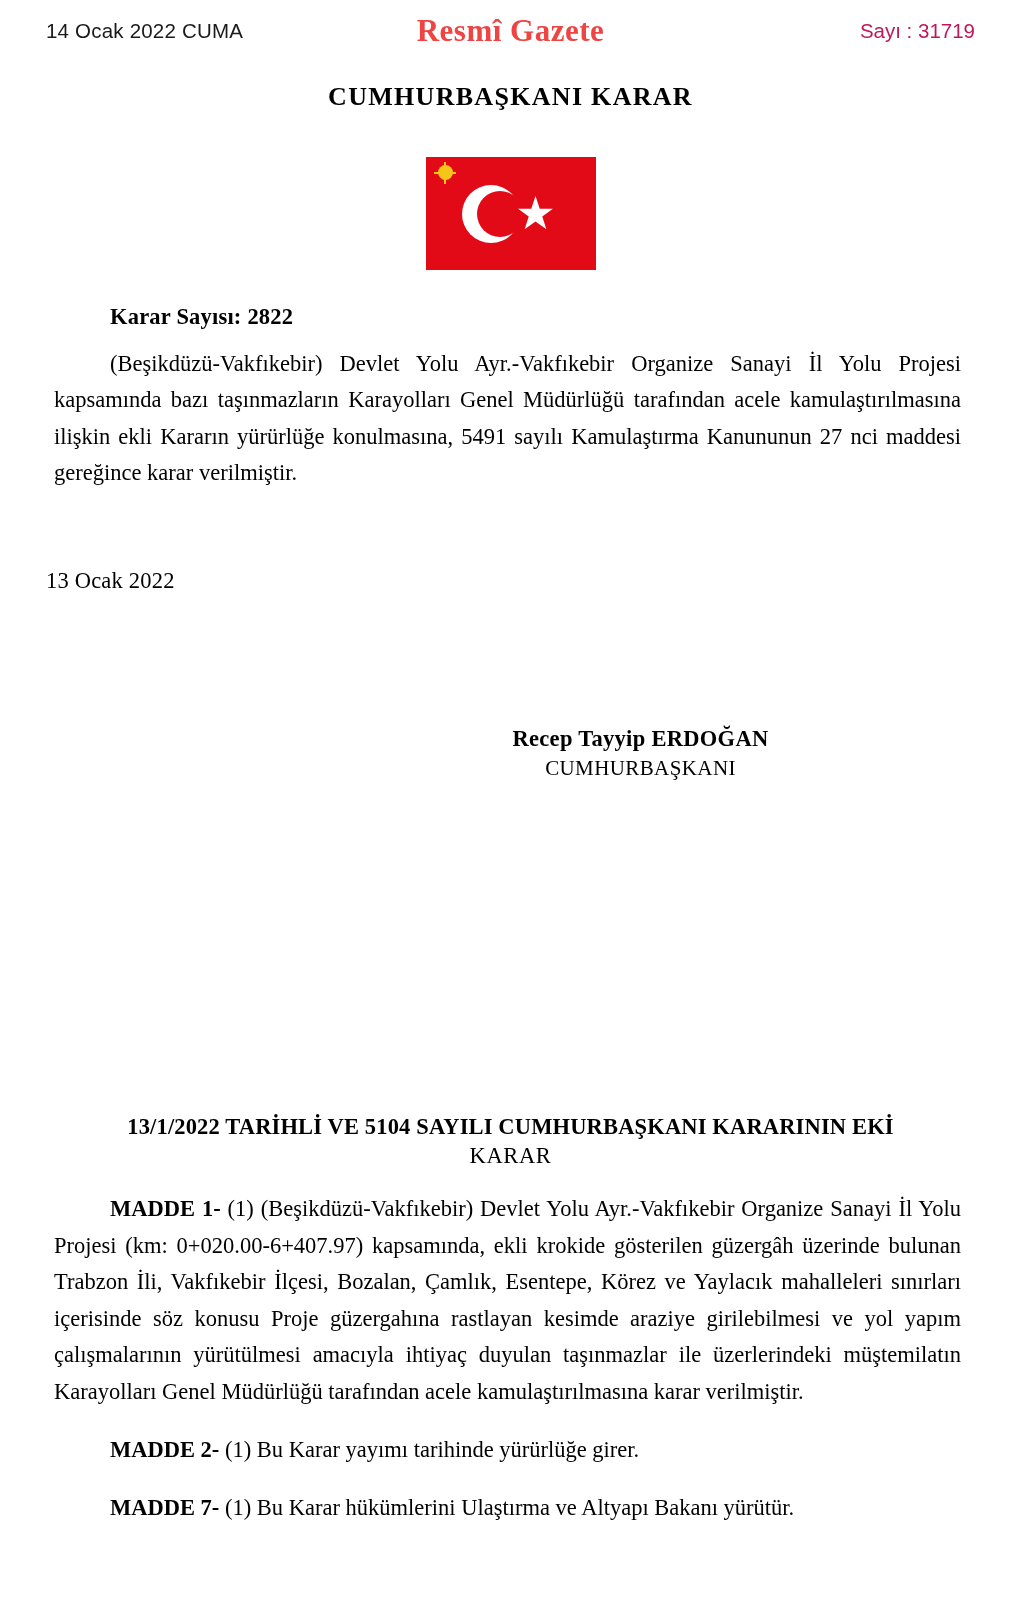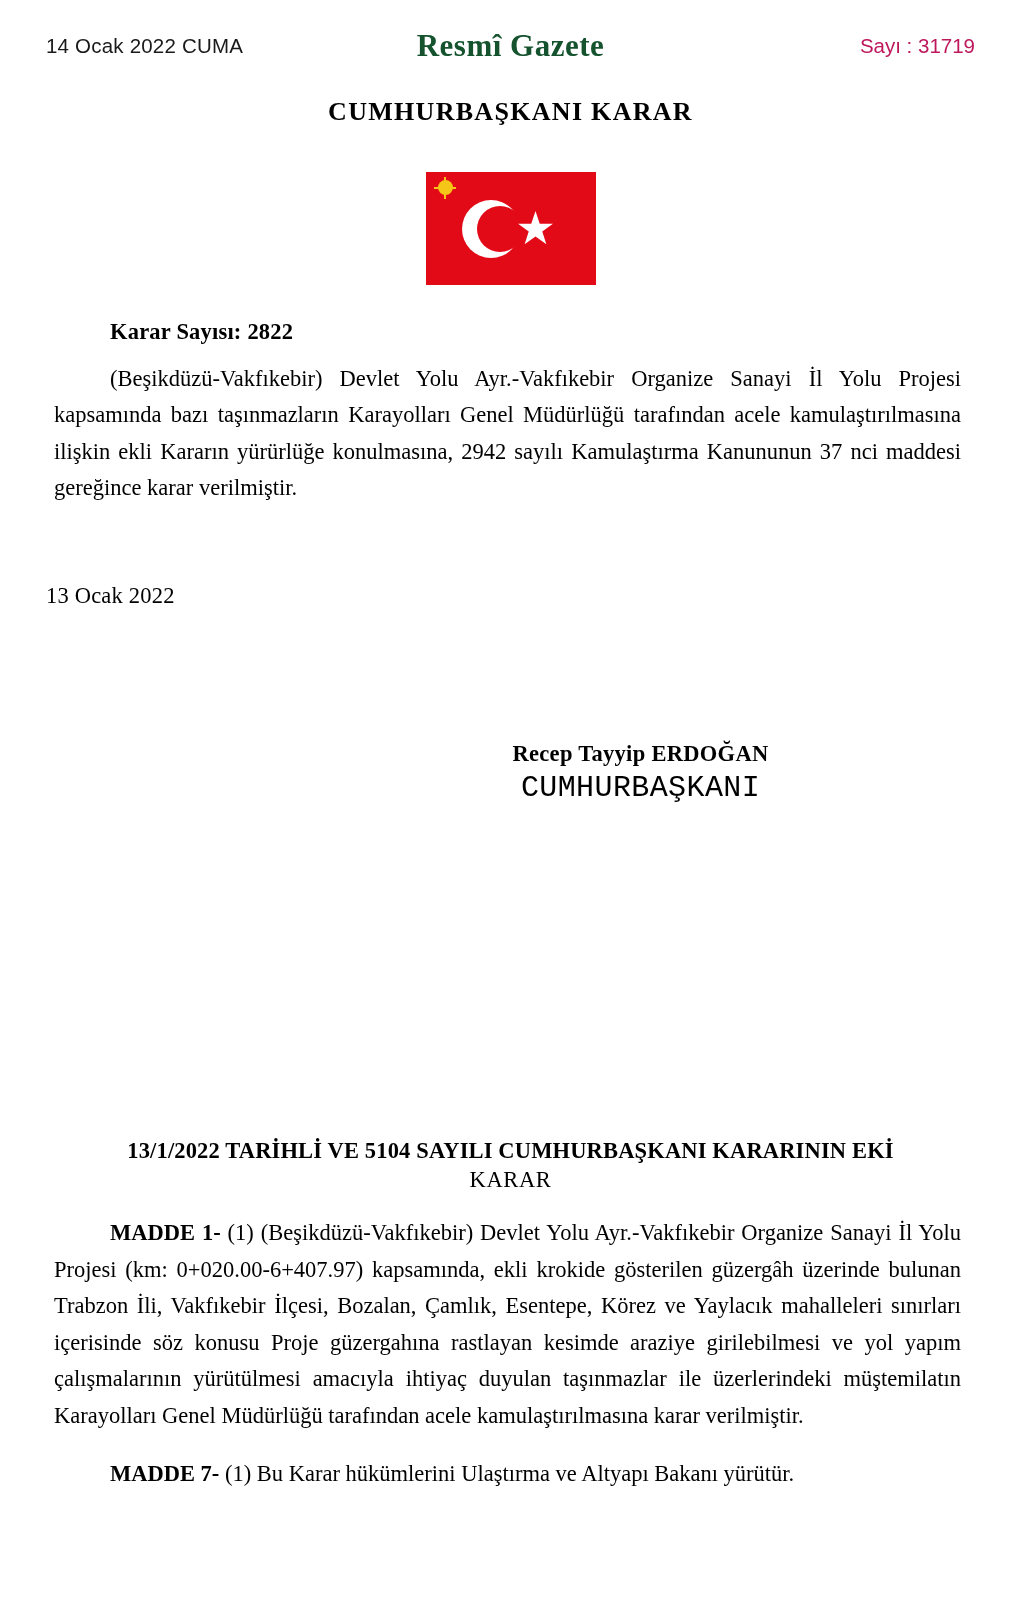--- a/index.html
+++ b/index.html
@@ -13,21 +13,21 @@
     position: relative;
     font-family: "Liberation Serif", serif;
     color: #000000;
     overflow: hidden;
   }
   .page {
     position: relative;
     width: 1021px;
     height: 1620px;
     box-sizing: border-box;
-    padding: 15px 46px;
+    padding: 0 46px;
   }
 
   
   .masthead {
     position: relative;
     height: 62px;
     display: flex;
     align-items: center;
     justify-content: space-between;
   }
@@ -39,21 +39,21 @@
     white-space: nowrap;
   }
   .masthead-title {
     position: absolute;
     left: 0;
     right: 0;
     text-align: center;
     font-family: "Liberation Serif", serif;
     font-size: 31px;
     font-weight: 700;
-    color: #14532d;
+    color: #ef4444;
     letter-spacing: 0.5px;
   }
   .masthead-issue {
     font-family: "Liberation Sans", sans-serif;
     font-size: 20.5px;
     color: #be185d;
     white-space: nowrap;
   }
 
   
@@ -155,24 +155,23 @@
     margin-top: 132px;
     text-align: center;
     padding-left: 260px;
   }
   .signature-name {
     font-size: 22.5px;
     font-weight: 700;
     letter-spacing: 0.3px;
   }
   .signature-role {
-    font-size: 30px;
+    font-size: 21px;
     letter-spacing: 0.4px;
     margin-top: 4px;
-    font-family: Liberation Mono, monospace;
   }
 
   
   .annex {
     margin-top: 330px;
   }
   .annex-title {
     text-align: center;
     font-size: 22.5px;
     font-weight: 700;
@@ -219,36 +218,39 @@
     <div class="flag">
       <div class="flag-sun"></div>
       <div class="crescent-outer"></div>
       <div class="crescent-inner"></div>
       <div class="star"></div>
     </div>
   </div>
 
   <div class="decision-no">Karar Sayısı: 2822</div>
 
-  <div class="body-par">(Beşikdüzü-Vakfıkebir) Devlet Yolu Ayr.-Vakfıkebir Organize Sanayi İl Yolu Projesi kapsamında bazı taşınmazların Karayolları Genel Müdürlüğü tarafından acele kamulaştırılmasına ilişkin ekli Kararın yürürlüğe konulmasına, 2942 sayılı Kamulaştırma Kanununun 37 nci maddesi gereğince karar verilmiştir.</div>
+  <div class="body-par">(Beşikdüzü-Vakfıkebir) Devlet Yolu Ayr.-Vakfıkebir Organize Sanayi İl Yolu Projesi kapsamında bazı taşınmazların Karayolları Genel Müdürlüğü tarafından acele kamulaştırılmasına ilişkin ekli Kararın yürürlüğe konulmasına, 5491 sayılı Kamulaştırma Kanununun 27 nci maddesi gereğince karar verilmiştir.</div>
 
   <div class="date-line">13 Ocak 2022</div>
 
   <div class="signature">
     <div class="signature-name">Recep Tayyip ERDOĞAN</div>
     <div class="signature-role">CUMHURBAŞKANI</div>
   </div>
 
   <div class="annex">
     <div class="annex-title">13/1/2022 TARİHLİ VE 5104 SAYILI CUMHURBAŞKANI KARARININ EKİ</div>
     <div class="annex-subtitle">KARAR</div>
 
     <div class="article">
       <span class="art-label">MADDE 1-</span><span> (1) (Beşikdüzü-Vakfıkebir) Devlet Yolu Ayr.-Vakfıkebir Organize Sanayi İl Yolu Projesi (km: 0+020.00-6+407.97) kapsamında, ekli krokide gösterilen güzergâh üzerinde bulunan Trabzon İli, Vakfıkebir İlçesi, Bozalan, Çamlık, Esentepe, Körez ve Yaylacık mahalleleri sınırları içerisinde söz konusu Proje güzergahına rastlayan kesimde araziye girilebilmesi ve yol yapım çalışmalarının yürütülmesi amacıyla ihtiyaç duyulan taşınmazlar ile üzerlerindeki müştemilatın Karayolları Genel Müdürlüğü tarafından acele kamulaştırılmasına karar verilmiştir.</span>
     </div>
 
+    <div class="article short">
+      <span class="art-label">MADDE 2-</span><span> (1) Bu Karar yayımı tarihinde yürürlüğe girer.</span>
+    </div>
 
     <div class="article short">
       <span class="art-label">MADDE 7-</span><span> (1) Bu Karar hükümlerini Ulaştırma ve Altyapı Bakanı yürütür.</span>
     </div>
   </div>
 
 </div>
 
 </body></html>

